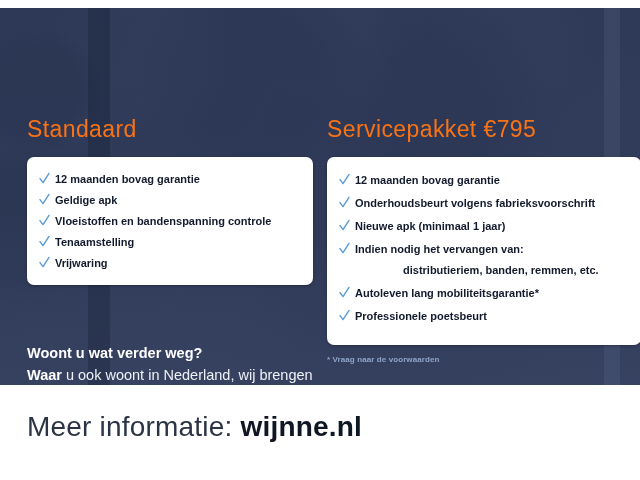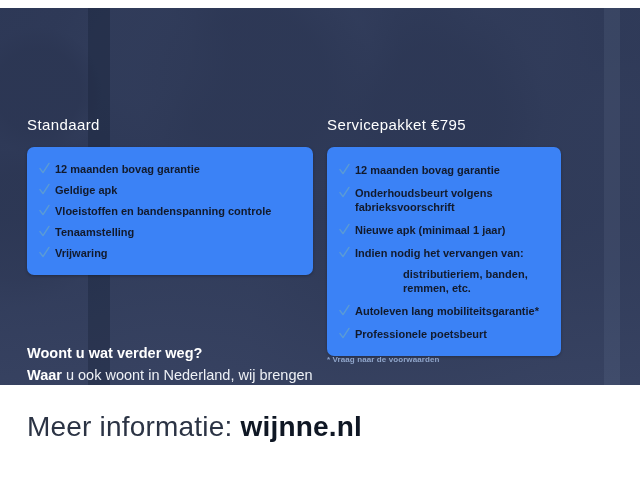--- a/index.html
+++ b/index.html
@@ -74,33 +74,33 @@
     text-align: center;
     color: #ffffff;
     font-size: 25px;
     font-weight: 700;
     letter-spacing: -0.2px;
   }
 
   
   .col { position: absolute; top: 108px; }
   .col-left  { left: 27px;  width: 286px; }
-  .col-right { left: 327px; width: 234px; }
+  .col-right { left: 327px; width: 314px; }
 
   .col-title {
-    color: #ffffff;
-    font-size: 15px;
+    color: #f97316;
+    font-size: 23px;
     font-weight: 300;
     letter-spacing: 0.4px;
     margin-bottom: 14px;
     white-space: nowrap;
   }
 
   .card {
-    background: #3b82f6;
+    background: #ffffff;
     border-radius: 7px;
     padding: 11px 14px 11px 12px;
     box-shadow: 0 1px 3px rgba(0,0,0,.28);
   }
   .card-left  { min-height: 128px; }
   .card-right { min-height: 188px; }
 
   ul.feature-list { list-style: none; }
 
   ul.feature-list li {

